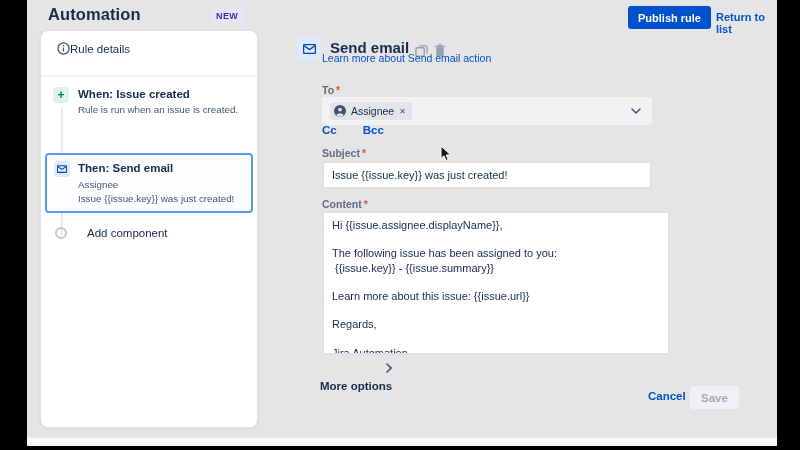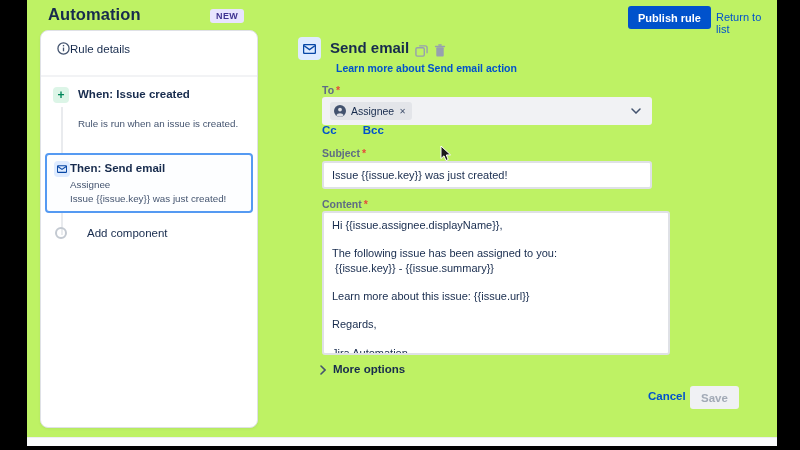--- a/index.html
+++ b/index.html
@@ -5,83 +5,83 @@
   * { margin:0; padding:0; box-sizing:border-box; }
   html,body { width:800px; height:450px; }
   body {
     background:#000;
     font-family:"Liberation Sans","DejaVu Sans",sans-serif;
     position:relative; overflow:hidden;
     -webkit-font-smoothing:antialiased;
   }
   .viewport {
     position:absolute; left:27px; top:0; width:750px; height:446px;
-    background:#bef264; overflow:hidden;
+    background:#e5e5e5; overflow:hidden;
   }
   .bottom-strip {
     position:absolute; left:0; right:0; bottom:0; height:9px;
     background:#fafbfc; border-top:1px solid #ecedf0;
   }
 
   
   .app-title { position:absolute; left:21px; top:5px; font-size:16.5px; font-weight:700; color:#172b4d; letter-spacing:.1px; }
   .new-badge {
     position:absolute; left:183px; top:9px; background:#e8e4ff; color:#3f3291;
     font-size:9px; font-weight:700; letter-spacing:.4px; padding:2px 6px 2px; border-radius:3px;
   }
   .publish-btn {
     position:absolute; left:601px; top:6px; height:23px;
     background:#0052cc; color:#fff; border:none; border-radius:3px;
     font-size:11px; font-weight:600; padding:4px 10px; cursor:pointer;
     font-family:inherit;
   }
-  .return-link { position:absolute; left:689px; top:11px; font-size:11px; font-weight:400; color:#0052cc; text-decoration:none; }
+  .return-link { position:absolute; left:689px; top:11px; font-size:11px; font-weight:700; color:#0052cc; text-decoration:none; }
 
   
   .rule-panel {
     position:absolute; left:13px; top:30px; width:218px; height:398px;
     background:#fff; border:1px solid #dfe1e6; border-radius:8px;
     box-shadow:0 1px 3px rgba(9,30,66,.06);
   }
   .rule-details-row { position:absolute; top:11px; left:16px; display:flex; align-items:center; gap:0; cursor:pointer; }
   .rule-details-row .label { font-size:11.5px; font-weight:500; color:#172b4d; }
   .panel-divider { position:absolute; top:44px; left:0; width:100%; height:2px; background:#f2f3f5; }
   .connector-line { position:absolute; left:20px; top:76px; width:2px; height:128px; background:#e9ebee; }
 
   .trigger-item { position:absolute; top:56px; left:12px; display:flex; gap:9px; cursor:pointer; }
   .sq-icon {
     width:16px; height:16px; border-radius:4px; flex:0 0 16px;
     display:flex; align-items:center; justify-content:center;
   }
   .plus-sq { background:#dcf5e7; color:#00875a; font-size:12px; font-weight:700; line-height:1; }
   .mail-sq { background:#deebff; }
   .item-title { font-size:11.5px; font-weight:600; color:#172b4d; line-height:1.25; }
-  .item-sub { font-size:9.8px; color:#44546f; line-height:1.35; margin-top:16px; }
+  .item-sub { font-size:9.8px; color:#44546f; line-height:1.35; margin-top:2px; }
 
   .action-item {
     position:absolute; top:122px; left:4px; right:4px;
     border:2px solid #559af2; border-radius:4px; background:#fdfeff;
-    padding:6px 7px; display:flex; cursor:pointer;
+    padding:6px 7px; display:flex; gap:8px; cursor:pointer;
   }
   .action-item .item-sub { margin-top:3px; }
 
   .add-component-row { position:absolute; top:196px; left:14px; display:flex; align-items:center; gap:20px; cursor:pointer; }
   .circle-icon { width:12px; height:12px; border:2px solid #c3c9d1; border-radius:50%; }
   .add-component-row .label { font-size:11.5px; font-weight:500; color:#172b4d; }
 
   
   .main-icon {
     position:absolute; left:271px; top:37px; width:23px; height:23px;
     background:#deebff; border-radius:4px; display:flex; align-items:center; justify-content:center;
   }
   .main-title { position:absolute; left:303px; top:39px; font-size:15px; font-weight:700; color:#172b4d; }
   .hdr-icon { position:absolute; top:43px; cursor:pointer; color:#97a0af; }
   .copy-ic { left:388px; }
   .trash-ic { left:407px; }
-  .learn-link { position:absolute; left:295px; top:62px; font-size:10.5px; font-weight:700; color:#0052cc; text-decoration:none;margin-left:14px; }
+  .learn-link { position:absolute; left:295px; top:52px; font-size:10.5px; font-weight:400; color:#0052cc; text-decoration:none; }
 
   .fld-label { position:absolute; font-size:10.5px; font-weight:600; color:#5e6c84; }
   .req { color:#e5493a; margin-left:2px; }
 
   .to-field {
     position:absolute; left:295px; top:97px; width:330px; height:28px;
     background:#f1f2f4; border-radius:3px; cursor:pointer;
   }
   .chip {
     position:absolute; left:8px; top:5px; height:18px; background:#e3e5e9;
@@ -98,21 +98,21 @@
     position:absolute; left:295px; top:161px; width:330px; height:28px;
     border:2px solid #dfe1e6; border-radius:3px; background:#fff;
     font-size:11px; color:#172b4d; padding:0 8px; font-family:inherit; outline:none;
   }
   .content-area {
     position:absolute; left:295px; top:211px; width:348px; height:144px;
     border:2px solid #dfe1e6; border-radius:3px; background:#fff;
     font-size:11px; line-height:14.2px; color:#172b4d; padding:5px 8px;
     font-family:inherit; resize:none; overflow:hidden; outline:none; white-space:pre-wrap;
   }
-  .more-options { position:absolute; left:293px; top:363px; display:flex; align-items:flex-end; gap:7px; cursor:pointer; }
+  .more-options { position:absolute; left:293px; top:363px; display:flex; align-items:flex-end; gap:7px; cursor:pointer;flex-direction:column; }
   .more-options .label { font-size:11.5px; font-weight:700; color:#172b4d; }
 
   .cancel-btn {
     position:absolute; left:621px; top:390px; background:none; border:none;
     font-size:11.5px; font-weight:600; color:#0052cc; cursor:pointer; font-family:inherit;
   }
   .save-btn {
     position:absolute; left:663px; top:386px; height:23px;
     background:#f0f1f4; color:#a2aab6; border:none; border-radius:3px;
     font-size:11.5px; font-weight:600; padding:0 11px; font-family:inherit;

